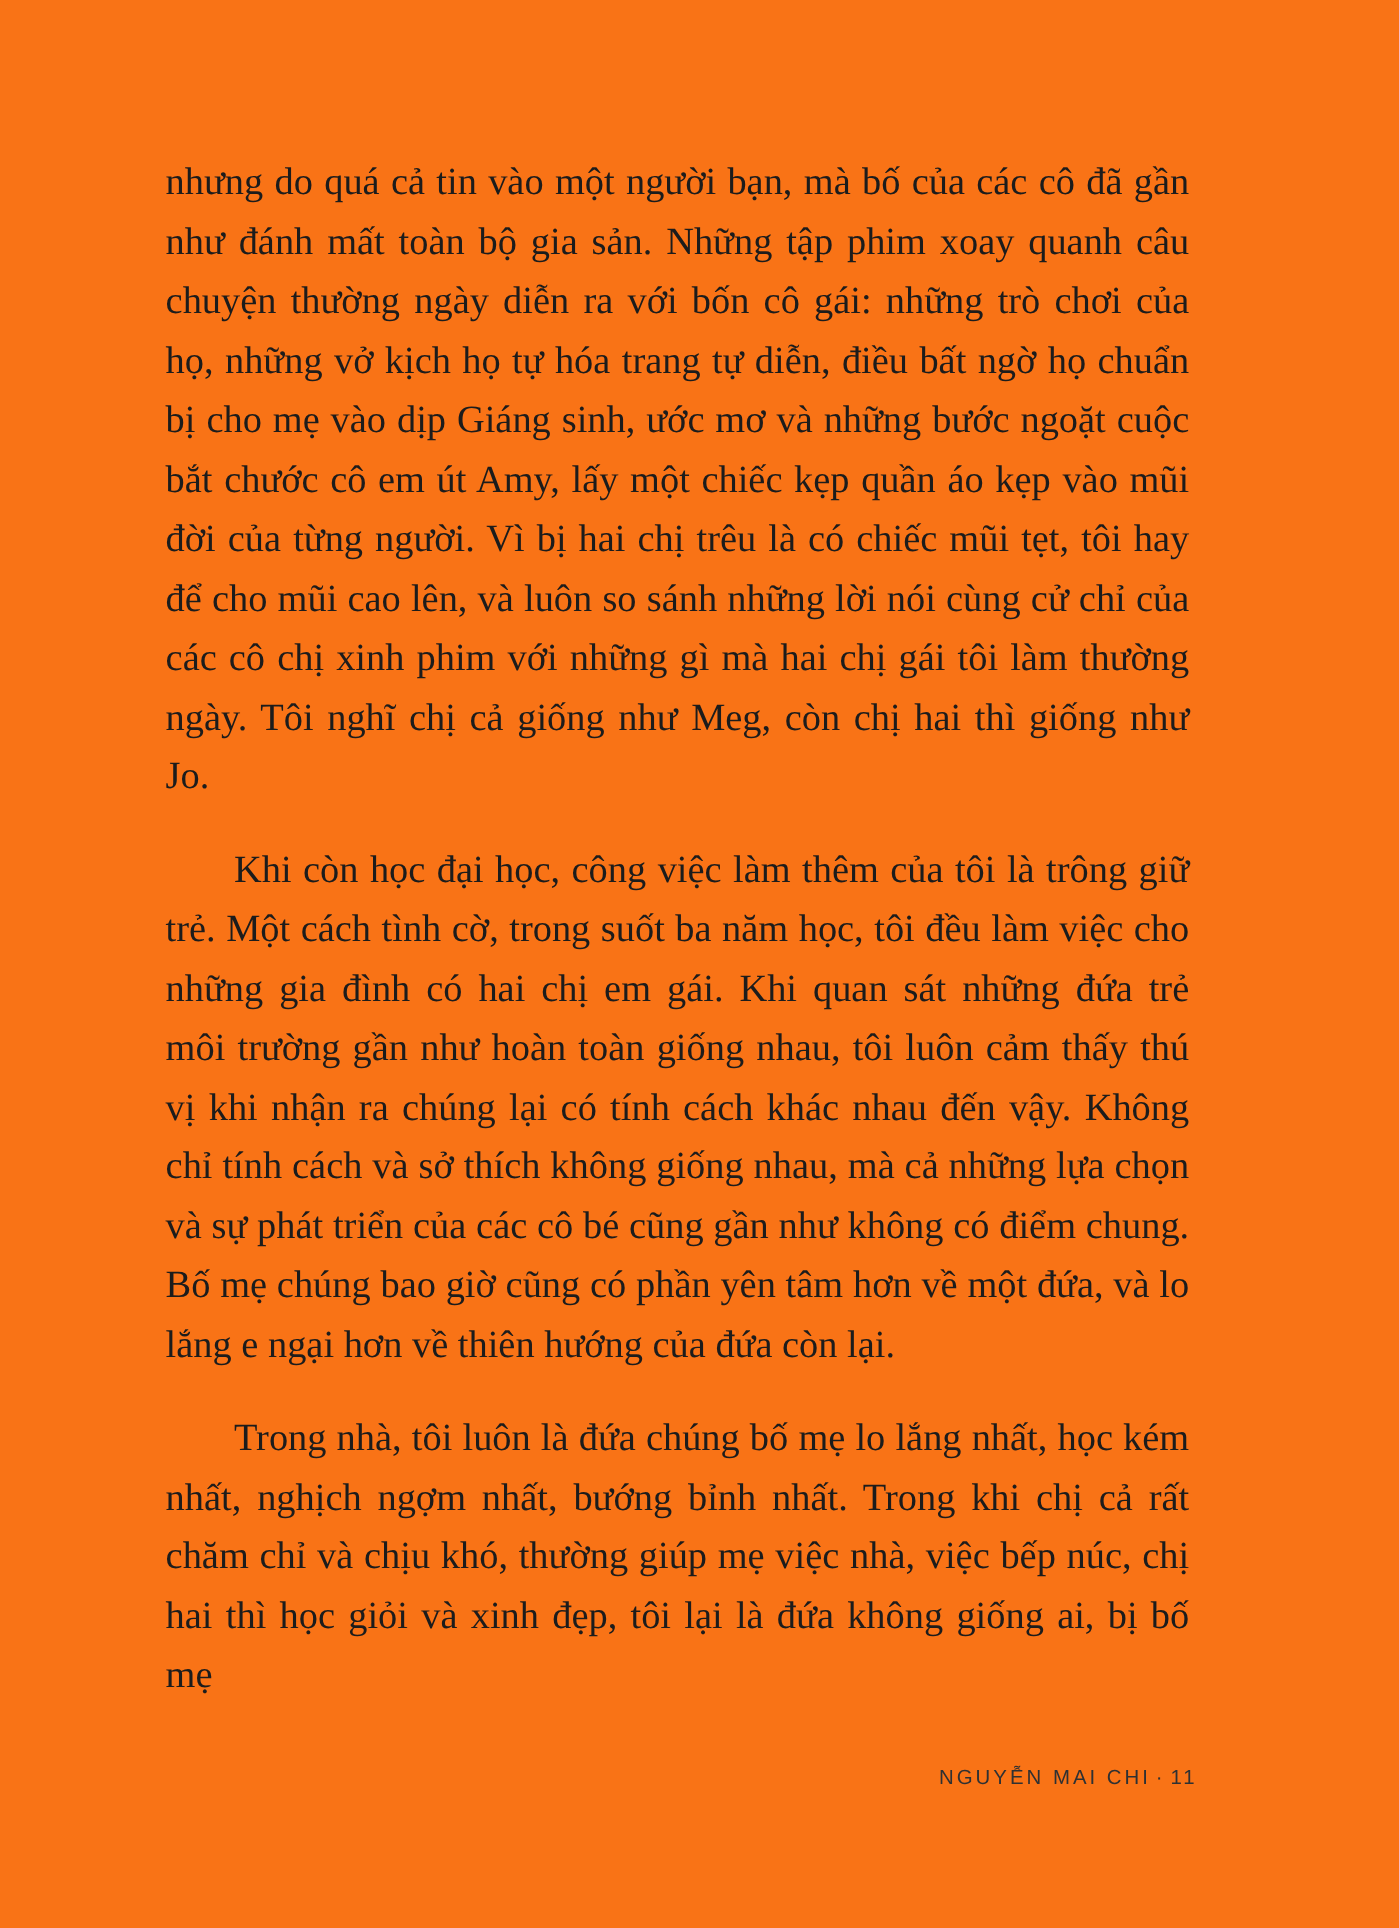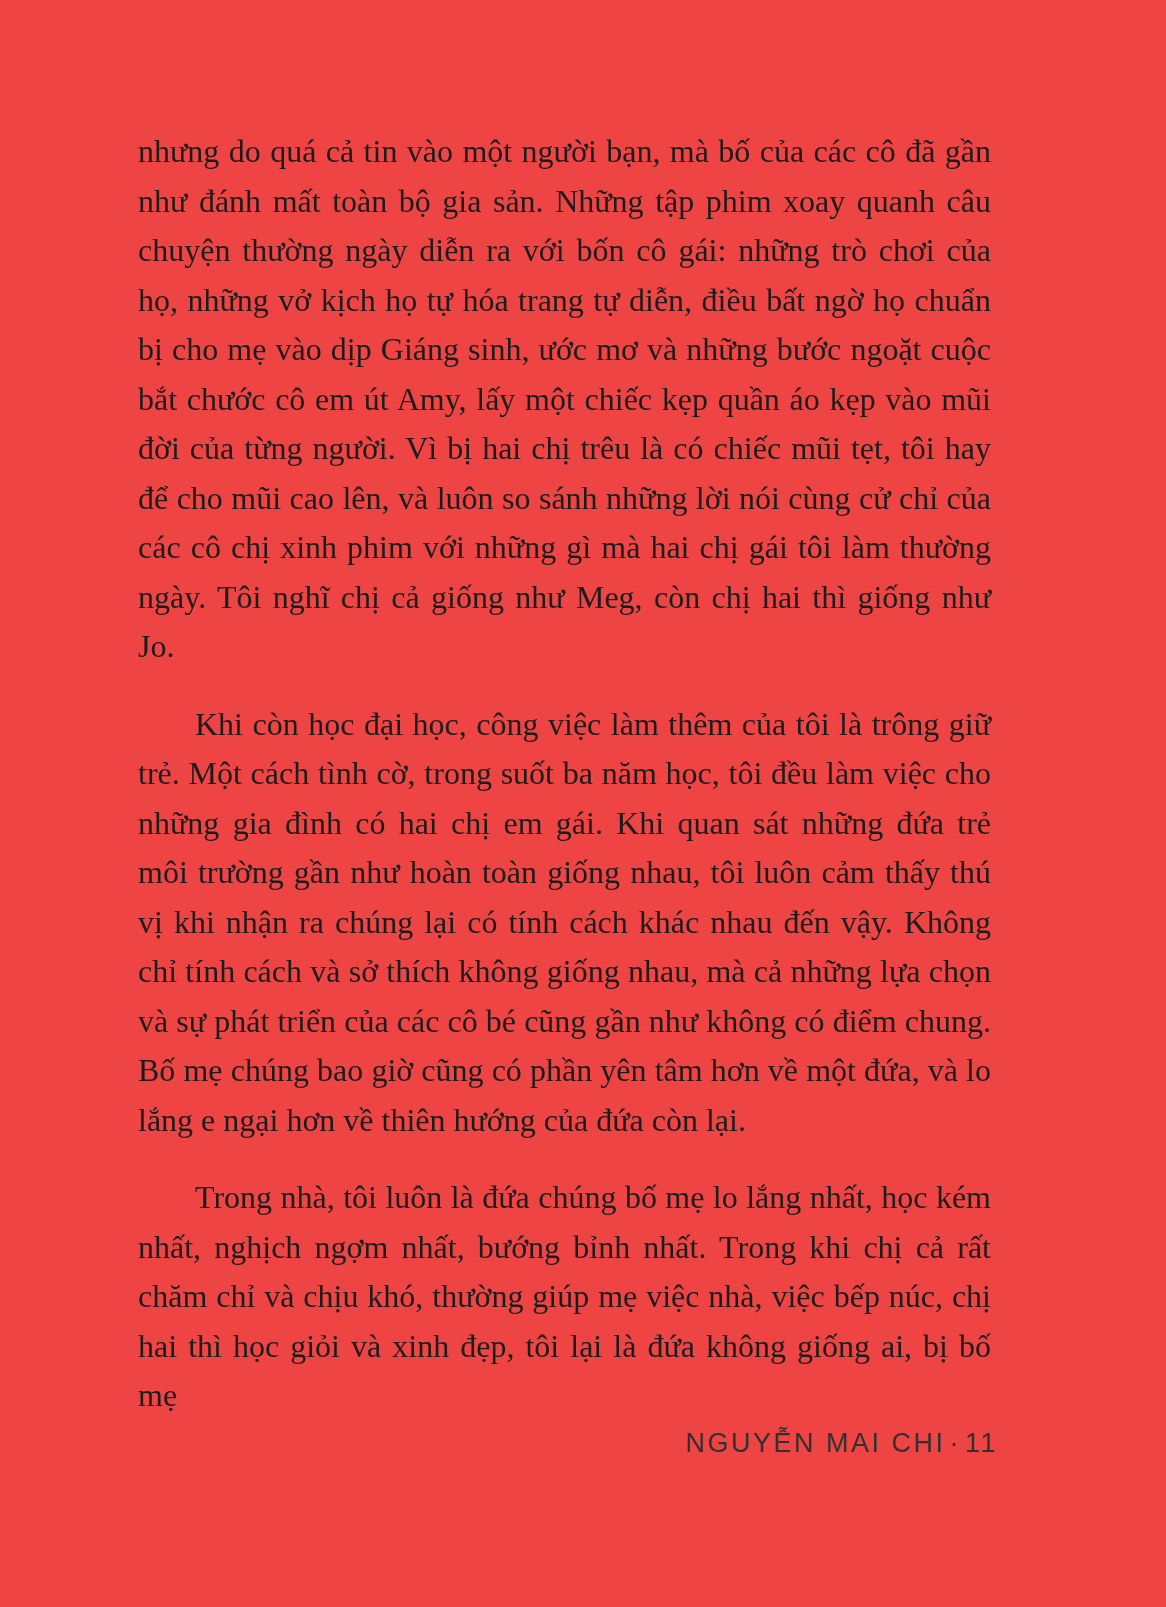--- a/index.html
+++ b/index.html
@@ -6,45 +6,45 @@
   body {
     width: 1166px;
     height: 1607px;
     background: #ffffff;
     position: relative;
     overflow: hidden;
   }
   .page {
     position: absolute;
     inset: 0;
-    background: #ef4444;
+    background: #f97316;
   }
   .text-block {
     position: absolute;
     left: 138px;
     top: 127px;
     width: 853px;
     font-family: "Liberation Serif", "DejaVu Serif", serif;
     font-size: 32px;
     line-height: 49.5px;
     color: #1c1c1c;
   }
   .para { margin: 0 0 28px 0; }
   .line {
     text-align: justify;
     white-space: normal;
   }
   .line.stretch { text-align-last: justify; }
   .line.indent { text-indent: 57px; }
   .footer {
     position: absolute;
-    top: 1428px;
+    top: 1472px;
     right: 168px;
     font-family: "Liberation Sans", "DejaVu Sans", sans-serif;
-    font-size: 27px;
+    font-size: 17px;
     letter-spacing: 2.5px;
     color: #2f3133;
     white-space: nowrap;
   }
   .footer .sep { margin: 0 4px; }
 </style>
 </head>
 <body style="background: rgb(255, 255, 255);">
 
 <div class="page">

